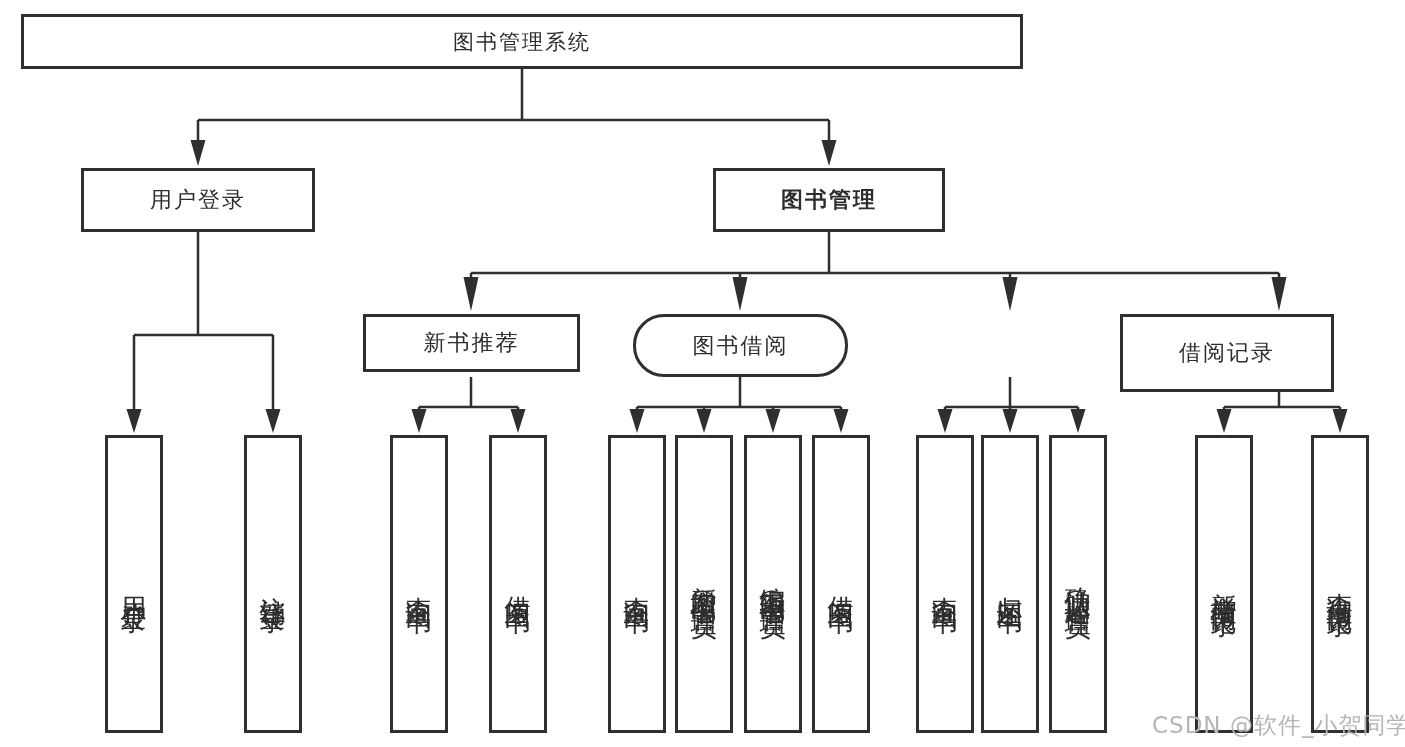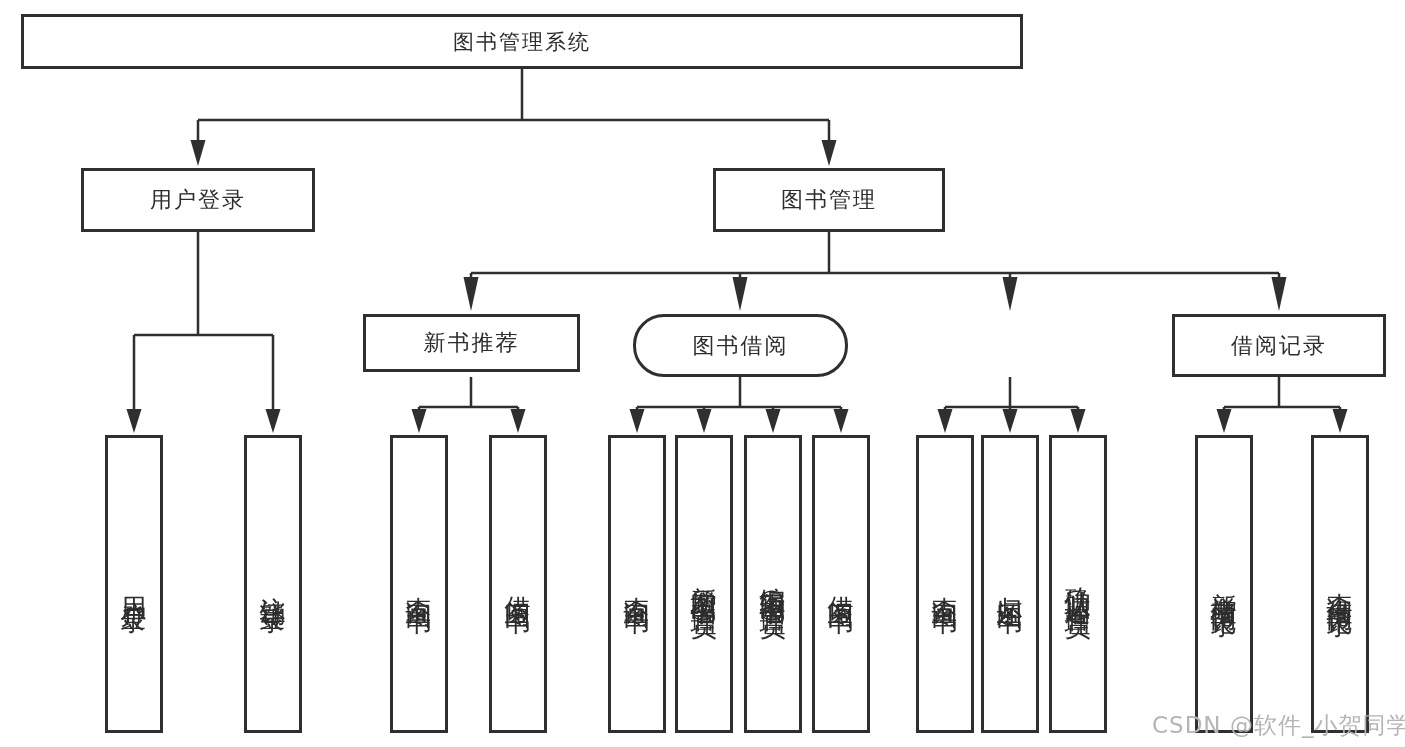--- a/index.html
+++ b/index.html
@@ -99,31 +99,31 @@
     </g>
   </svg>
 
   <div class="box h-box root-box" style="left:21px; top:14px; width:1002px; height:55px;">
     <span>图书管理系统</span>
   </div>
 
   <div class="box h-box" style="left:81px; top:168px; width:234px; height:64px;">
     <span>用户登录</span>
   </div>
-  <div class="box h-box" style="left:713px; top:168px; width:232px; height:64px;">
+  <div class="box h-box" style="left:713px; top:168px; width:232px; height:64px;font-weight:bold;">
     <span>图书管理</span>
   </div>
 
   <div class="box h-box" style="left:363px; top:314px; width:217px; height:58px;">
     <span>新书推荐</span>
   </div>
   <div class="box h-box" style="left:633px; top:314px; width:215px; height:63px;border-radius:31px;">
     <span>图书借阅</span>
   </div>
-  <div class="box h-box" style="left:1172px; top:314px; width:214px; height:63px;">
+  <div class="box h-box" style="left:1120px; top:314px; width:214px; height:78px;">
     <span>借阅记录</span>
   </div>
 
   <div class="box v-box" style="left:105px; top:435px; width:58px; height:298px;">
     <span>用户登录</span>
   </div>
   <div class="box v-box" style="left:244px; top:435px; width:58px; height:298px;">
     <span>注销登录</span>
   </div>
 

